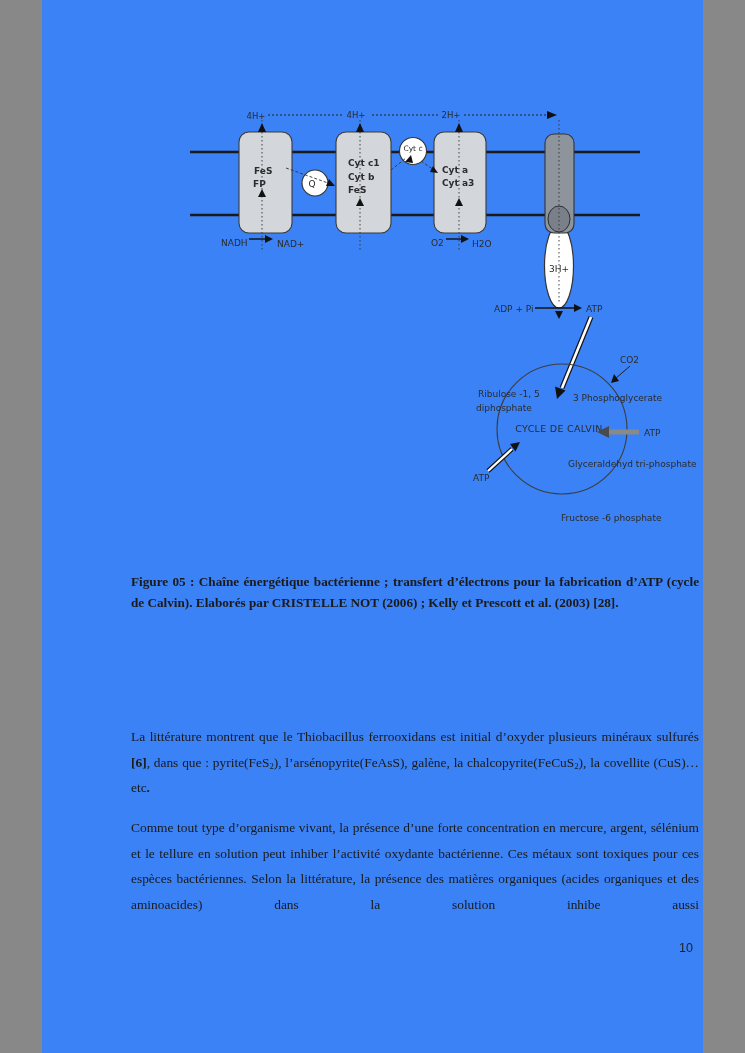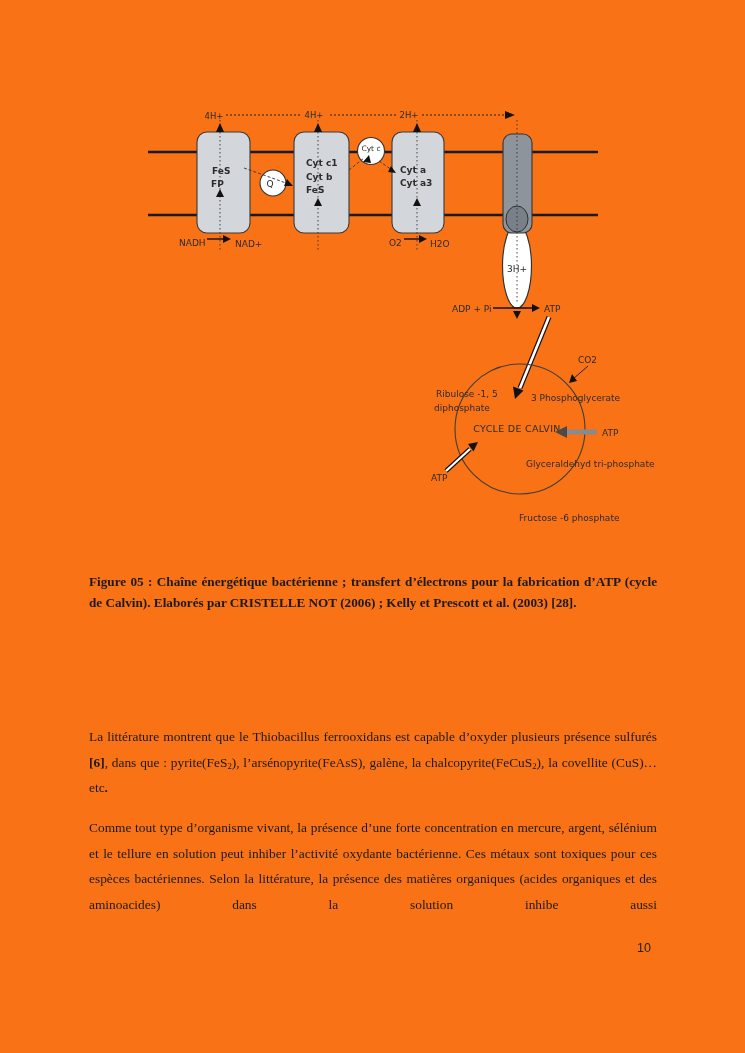--- a/index.html
+++ b/index.html
@@ -1,17 +1,17 @@
 <!DOCTYPE html>
 <html><head>
 <meta charset="utf-8">
 <style>
   html,body{margin:0;padding:0;background:#888;}
   .page{
-    position:relative;width:745px;height:1053px;background:#f97316;
+    position:relative;width:661px;height:1053px;background:#3b82f6;
     margin:0 auto;overflow:hidden;
     font-family:"Liberation Serif", serif;color:#1a1a1a;
   }
   .diagram-svg{position:absolute;left:0;top:0;}
   .dlabel{font-family:"DejaVu Sans", sans-serif;fill:#2b2b2b;}
   .caption{
     position:absolute;left:89px;top:571px;width:568px;
     font-size:13.2px;font-weight:bold;line-height:21px;text-align:justify;
   }
   .para{
@@ -124,18 +124,18 @@
     <text class="dlabel" x="602" y="436" font-size="9">ATP</text>
 
     <line x1="446" y1="471" x2="470" y2="449" stroke="#111" stroke-width="4.5"></line>
     <line x1="446" y1="471" x2="470" y2="449" stroke="#ffffff" stroke-width="2.3"></line>
     <polygon points="478,442 473.5,451.5 468,444" fill="#111"></polygon>
     <text class="dlabel" x="431" y="481" font-size="9">ATP</text>
   </svg>
 
   <div class="caption">Figure 05 : Chaîne énergétique bactérienne ; transfert d’électrons pour la fabrication d’ATP (cycle de Calvin). Elaborés par CRISTELLE NOT (2006) ; Kelly et Prescott et al. (2003) [28].</div>
 
-  <div class="para" style="top:724px;"><span>La littérature montrent que le Thiobacillus ferrooxidans est capable d’oxyder plusieurs présence sulfurés </span><span class="b">[6]</span><span>, dans que : pyrite(FeS</span><sub>2</sub><span>), l’arsénopyrite(FeAsS), galène, la chalcopyrite(FeCuS</span><sub>2</sub><span>), la covellite (CuS)…etc</span><span class="b">.</span></div>
+  <div class="para" style="top:724px;"><span>La littérature montrent que le Thiobacillus ferrooxidans est initial d’oxyder plusieurs minéraux sulfurés </span><span class="b">[6]</span><span>, dans que : pyrite(FeS</span><sub>2</sub><span>), l’arsénopyrite(FeAsS), galène, la chalcopyrite(FeCuS</span><sub>2</sub><span>), la covellite (CuS)…etc</span><span class="b">.</span></div>
   <div class="para justify-last" style="top:815px;"><span>Comme tout type d’organisme vivant, la présence d’une forte concentration en mercure, argent, sélénium et le tellure en solution peut inhiber l’activité oxydante bactérienne. Ces métaux sont toxiques pour ces espèces bactériennes. Selon la littérature, la présence des matières organiques (acides organiques et des aminoacides) dans la solution inhibe aussi</span></div>
 
   <div class="page-number">10</div>
 
 </div>
 
 </body></html>

